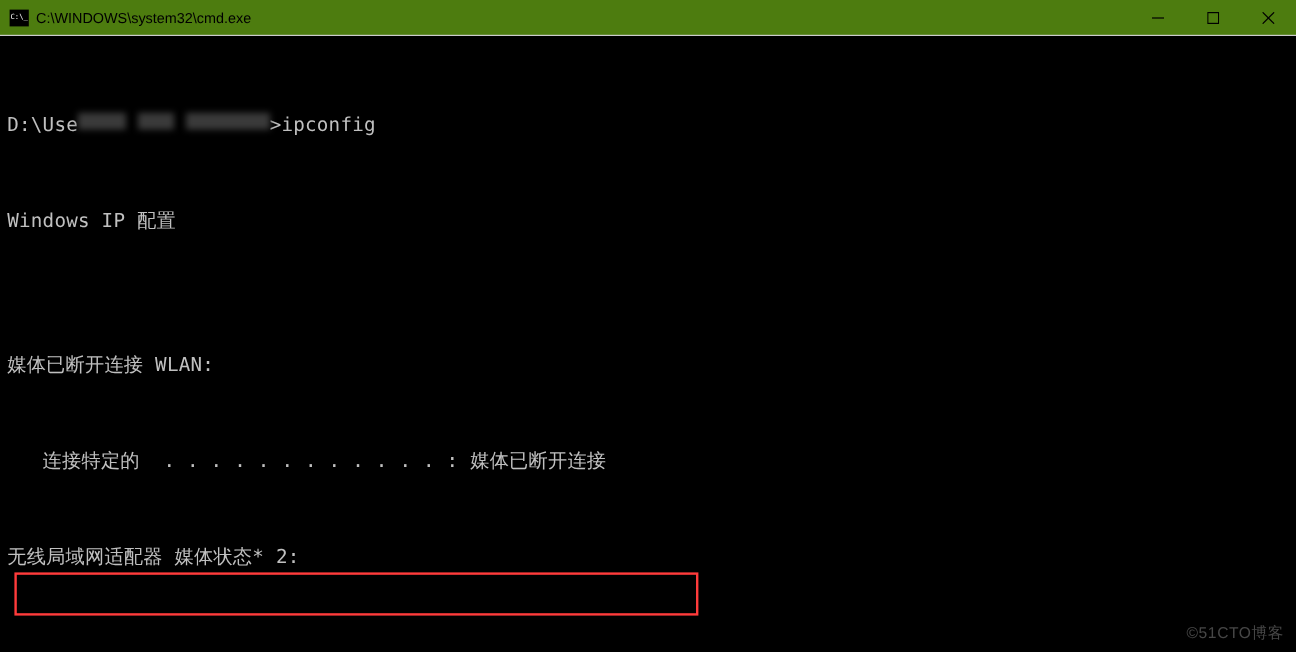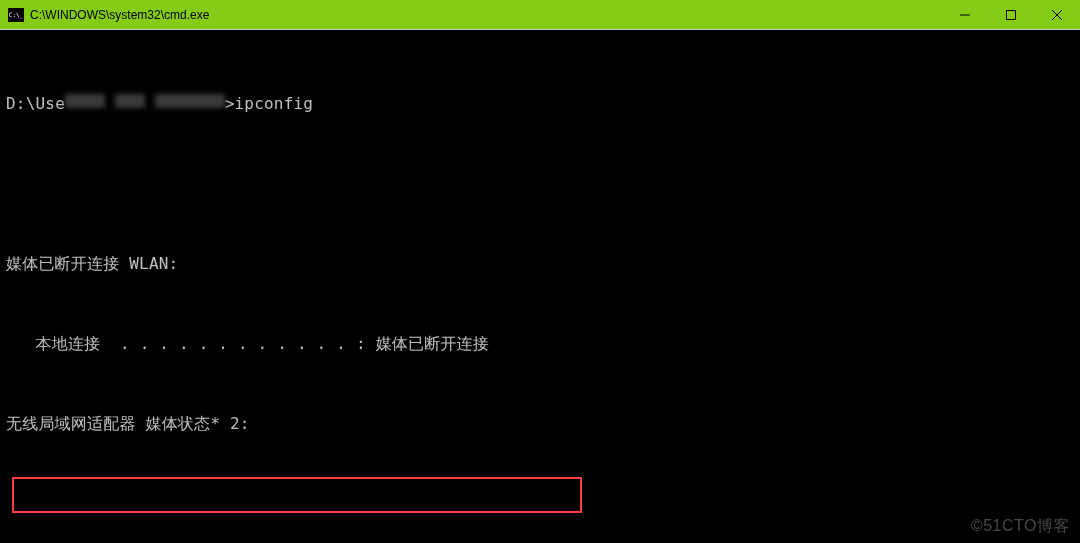--- a/index.html
+++ b/index.html
@@ -11,21 +11,21 @@
       width: 1080px;
       height: 543px;
       background: #000;
       font-family: "NSimSun", "SimSun", "Consolas", monospace;
       font-size: 16px;
       overflow: hidden;
       position: relative;
     }
     .titlebar {
       height: 30px;
-      background: #84cc16;
+      background: #4d7c0f;
       display: flex;
       align-items: center;
       border-bottom: 1px solid #ccc;
     }
     .titlebar-icon {
       width: 16px;
       height: 14px;
       background: #000;
       margin-left: 8px;
       margin-right: 6px;
@@ -86,21 +86,21 @@
     }
     .red-box {
       position: absolute;
       border: 2px solid #ff3b3b;
       pointer-events: none;
     }
     .watermark {
       position: absolute;
       right: 10px;
       bottom: 6px;
-      font-size: 16px;
+      font-size: 13px;
       color: rgba(200,200,200,0.35);
       font-family: "Microsoft YaHei", Arial, sans-serif;
       letter-spacing: 0.5px;
     }
   </style>
 </head>
 <body>
 
 <div class="titlebar">
   <div class="titlebar-icon"></div>
@@ -122,25 +122,26 @@
           <line x1="10" y1="0" x2="0" y2="10" stroke="#000" stroke-width="1"></line>
         </svg>
     </div>
   </div>
 </div>
 
 <div class="terminal">
 <div> </div>
 <div class="prompt-line"><span>D:\Use</span><span class="blur" style="width:40px;"></span><span> </span><span class="blur" style="width:30px;"></span><span> </span><span class="blur" style="width:70px;"></span><span>&gt;ipconfig</span></div>
 <div> </div>
+<div>Windows IP 配置</div>
 <div> </div>
 <div> </div>
 <div>媒体已断开连接 WLAN:</div>
 <div> </div>
-<div><span>   本地连接  . . . . . . . . . . . . : </span><span>媒体已断开连接</span></div>
+<div><span>   连接特定的  . . . . . . . . . . . . : </span><span>媒体已断开连接</span></div>
 <div> </div>
 <div>无线局域网适配器 媒体状态* 2:</div>
 <div> </div>
 
 
 
 
 
 
 

